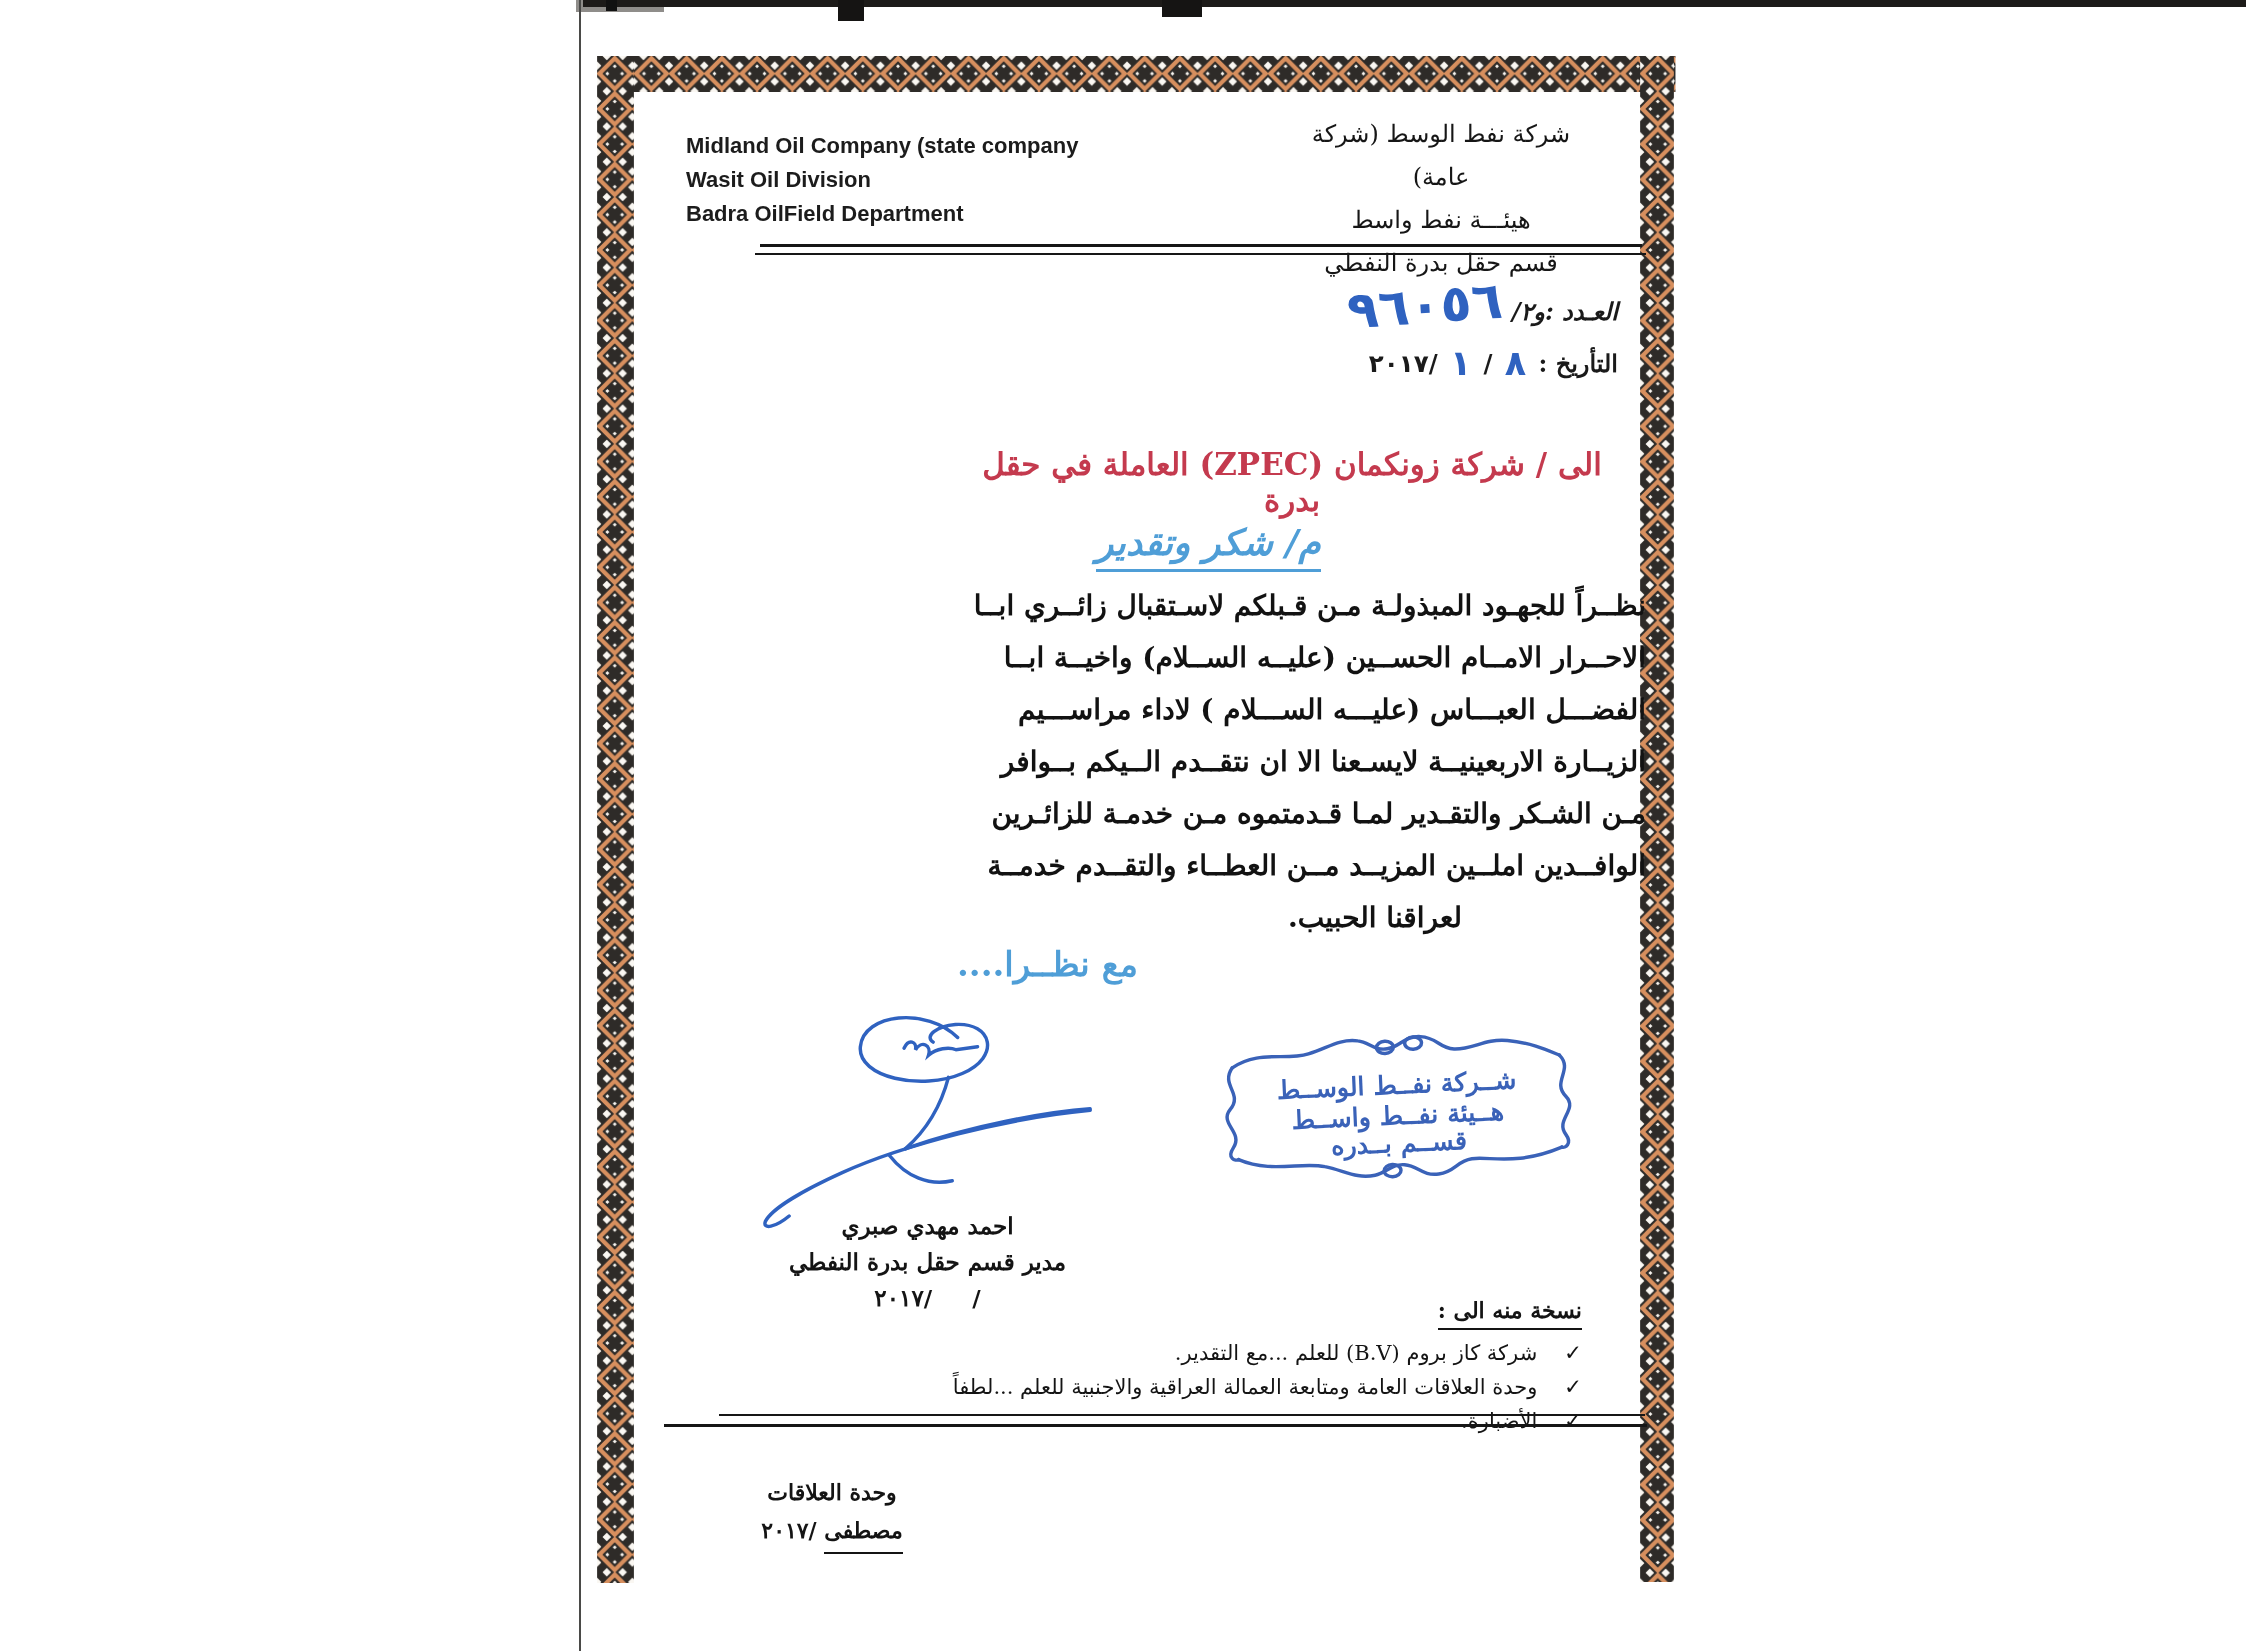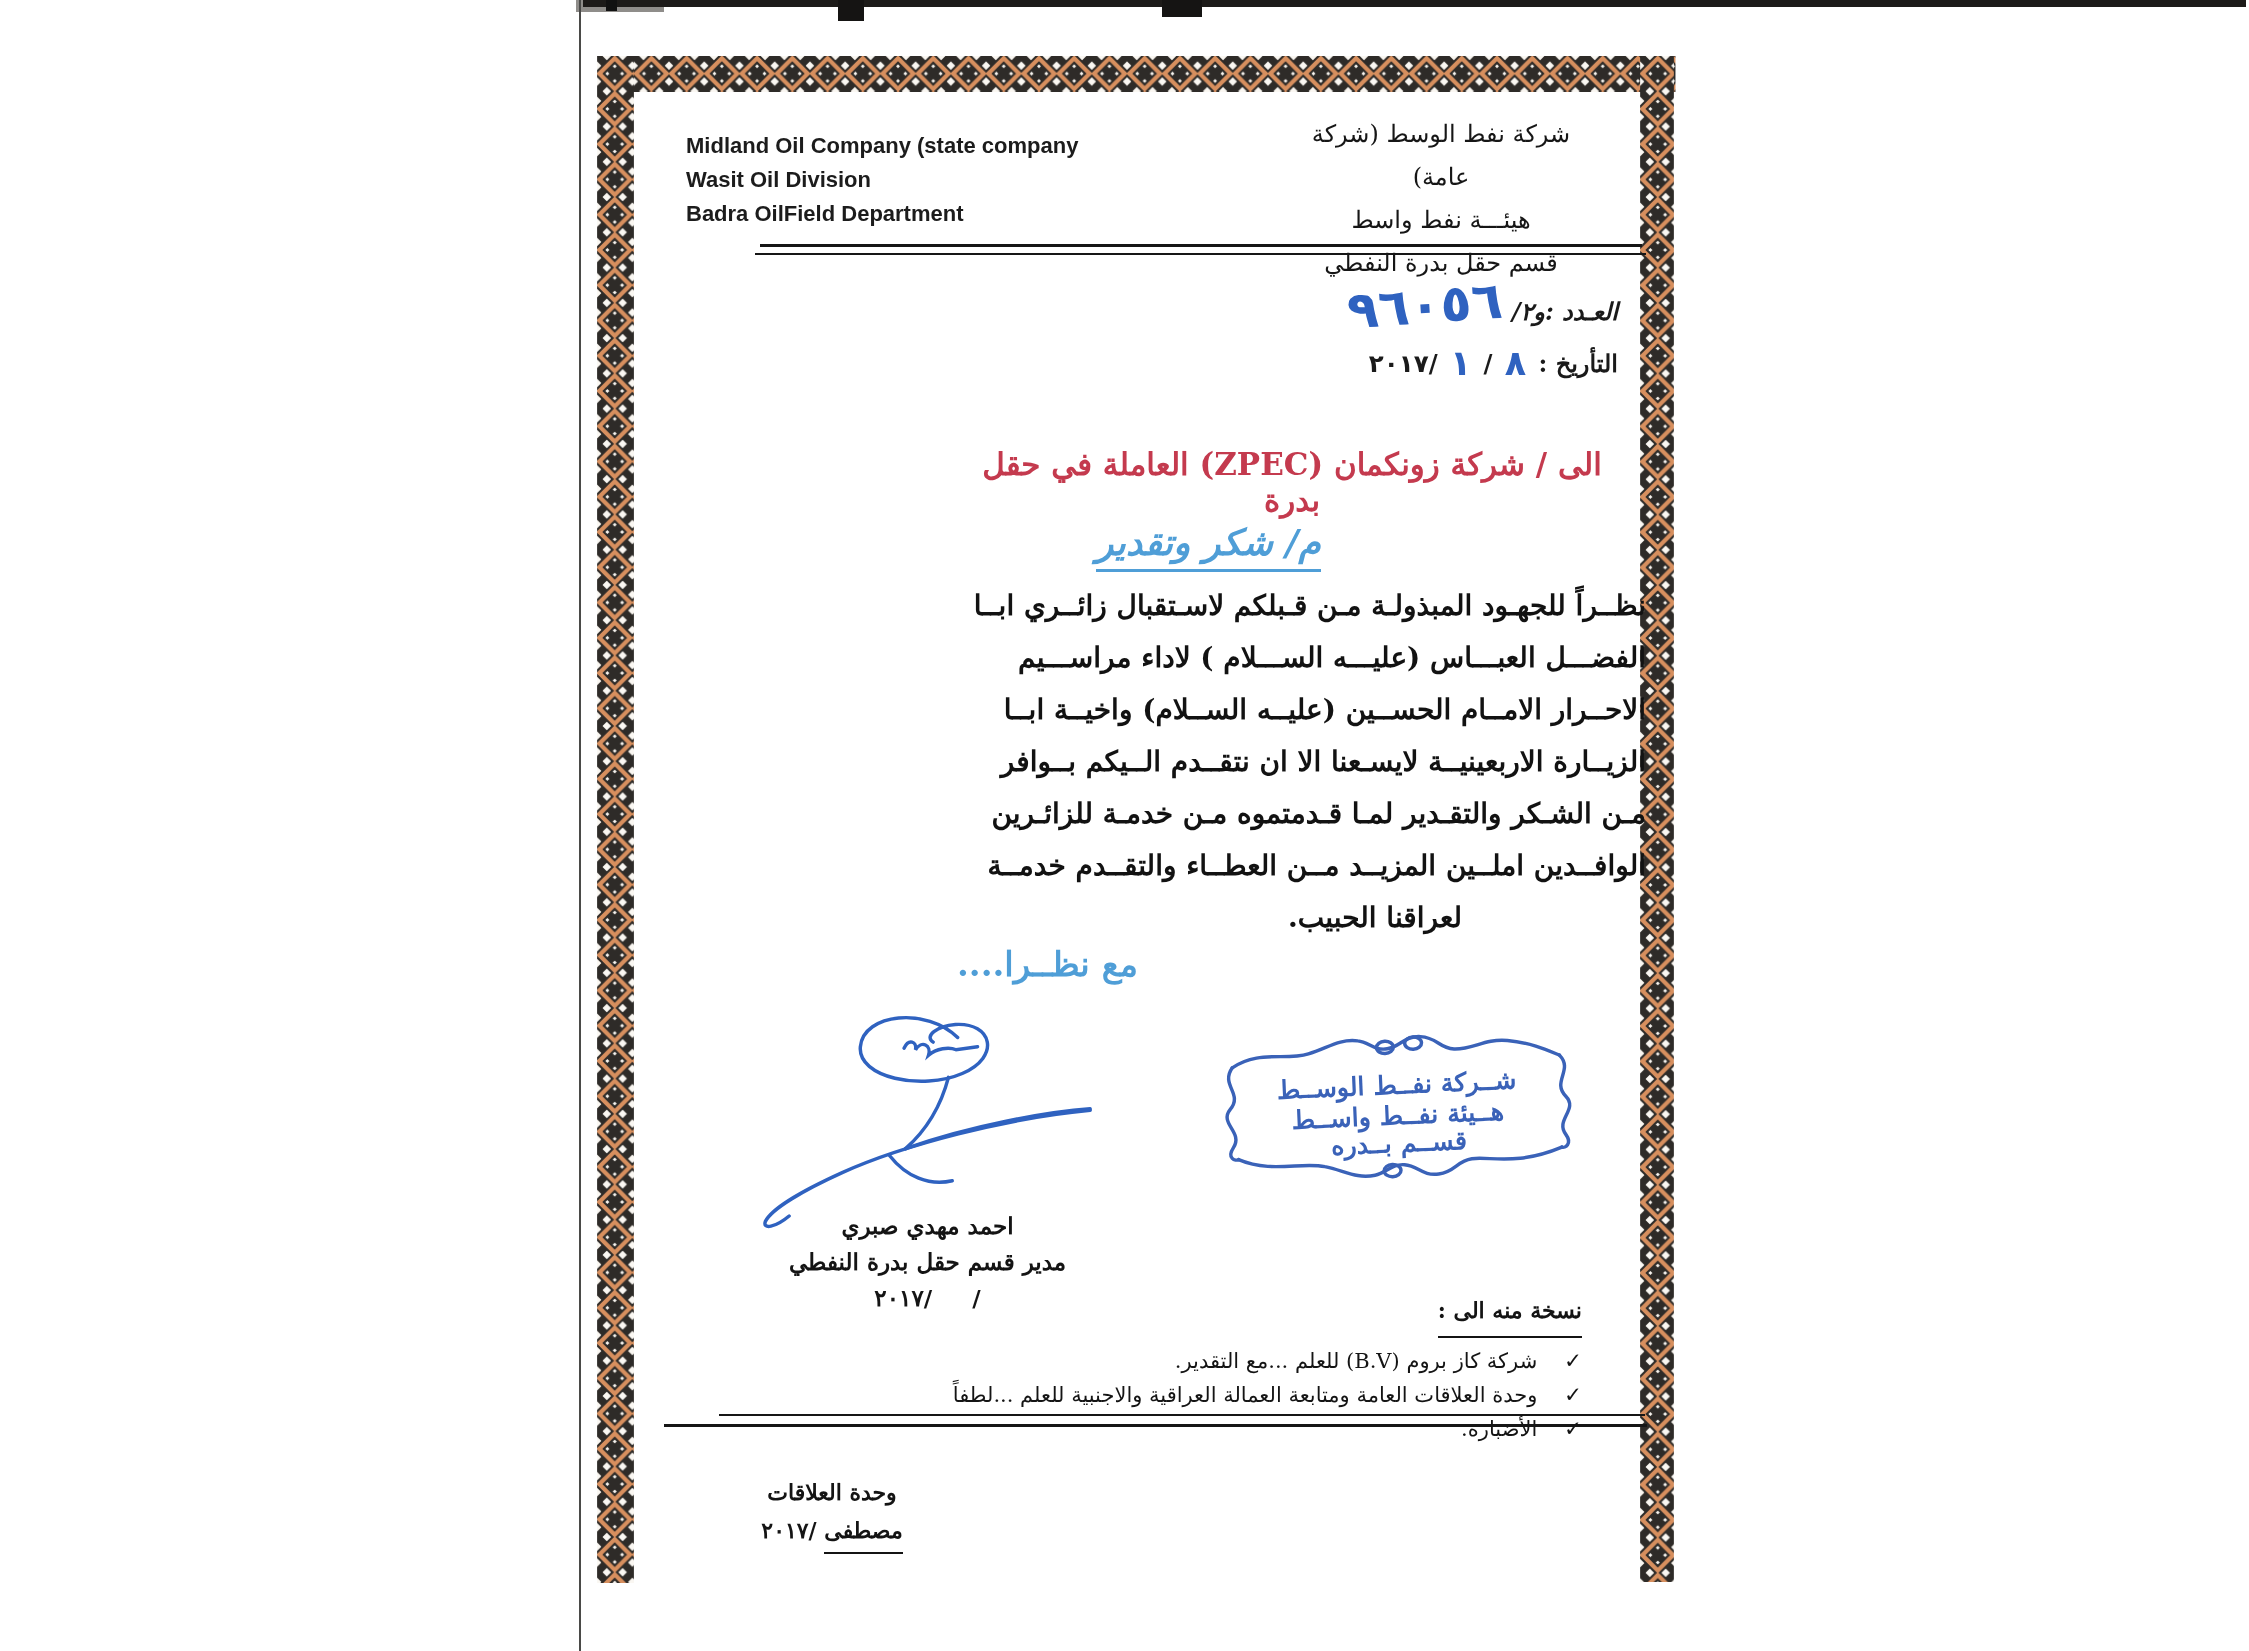--- a/index.html
+++ b/index.html
@@ -48,21 +48,21 @@
            font-family:"DejaVu Serif",serif;}
   
   .sig-svg{left:747px;top:993px;}
   .stamp{left:1215px;top:1013px;transform:rotate(-2.5deg);}
   .sig-block{left:778px;top:1208px;width:299px;text-align:center;direction:rtl;color:#141414;font-weight:bold;
              font-size:23px;line-height:36px;font-family:"DejaVu Serif",serif;}
   
   .cc{right:668px;top:1297px;width:951px;direction:rtl;text-align:right;color:#141414;
       font-family:"DejaVu Serif",serif;}
   .cc-heading{display:inline-block;font-weight:bold;font-size:22px;border-bottom:2.3px solid #141414;
-              padding-bottom:13px;margin-bottom:6.1px;}
+              padding-bottom:5px;margin-bottom:6.1px;}
   .cc-item{font-size:21px;line-height:34px;}
   .cc-check{display:inline-block;margin-left:20px;font-size:21.5px;}
   .rule2a{left:719px;top:1414px;width:926px;height:2.3px;}
   .rule2b{left:664px;top:1424px;width:983px;height:3.1px;}
   
   .footer{left:721px;top:1473px;width:222px;text-align:center;direction:rtl;color:#141414;font-weight:bold;
           font-size:22px;line-height:38px;font-family:"DejaVu Serif",serif;}
   .u-name{border-bottom:2.3px solid #141414;padding-bottom:9px;}
 </style>
 </head>
@@ -120,22 +120,22 @@
     <span class="date-sep">/</span>
     <span class="hw-blue">١</span>
     <span class="date-sep">/٢٠١٧</span>
   </div>
 
   <div class="abs to-line">الى / شركة زونكمان (ZPEC) العاملة في حقل بدرة</div>
   <div class="abs subject">م/ شكر وتقدير</div>
 
   <div class="abs body-par">
     <div class="body-line">نظــراً للجهـود المبذولـة مـن قـبلكم لاسـتقبال زائــري ابــا</div>
+    <div class="body-line">الاحــرار الامــام الحســين (عليــه الســلام) واخيــة ابــا</div>
     <div class="body-line">الفضـــل العبـــاس (عليـــه الســـلام ) لاداء مراســـيم</div>
-    <div class="body-line">الاحــرار الامــام الحســين (عليــه الســلام) واخيــة ابــا</div>
     <div class="body-line">الزيــارة الاربعينيــة لايسـعنا الا ان نتقــدم الــيكم بــوافر</div>
     <div class="body-line">مـن الشـكر والتقـدير لمـا قـدمتموه مـن خدمـة للزائـرين</div>
     <div class="body-line">الوافــدين املــين المزيــد مــن العطــاء والتقــدم خدمــة</div>
     <div class="body-line last">لعراقنا الحبيب.</div>
   </div>
   <div class="abs closing">مع نظــرا....</div>
 
   <svg class="abs sig-svg" width="383" height="253" viewBox="0 0 500 330">
     <g fill="none" stroke="#2f62c0" stroke-width="4.5" stroke-linecap="round">
       <path d="M275,58 C235,18 152,26 148,70 C144,110 228,128 281,105 C332,83 320,38 272,41 C248,43 231,56 243,64"></path>

